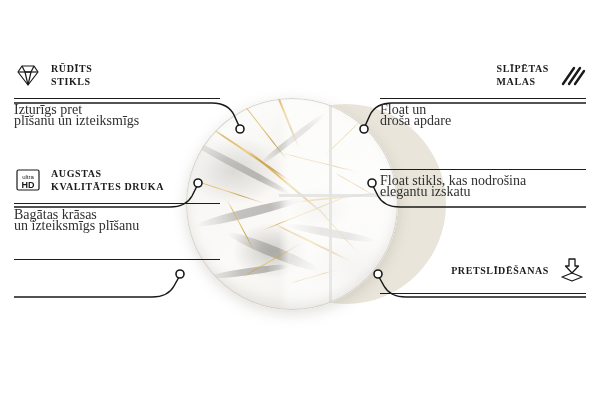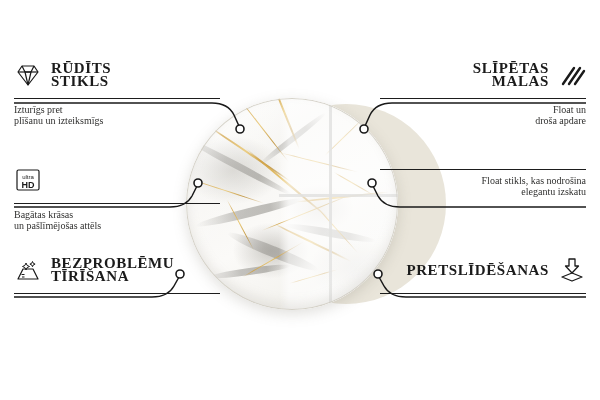--- a/index.html
+++ b/index.html
@@ -60,36 +60,36 @@
     position:absolute;inset:0;border-radius:50%;
     box-shadow:inset 0 0 0 1px rgba(208,204,194,.85), inset 0 -6px 12px rgba(150,145,132,.18);
   }
 
   
   .connectors{position:absolute;left:0;top:0;width:600px;height:400px;pointer-events:none;}
 
   
   .feature{position:absolute;width:206px;}
   .feature.left{left:14px;text-align:left;}
-  .feature.right{right:14px;text-align:right;}
+  .feature.right{right:14px;}
   .f-head{display:flex;align-items:center;gap:9px;min-height:34px;}
   .feature.right .f-head{flex-direction:row-reverse;}
   .f-title{
     font-family:"Liberation Serif", serif;
     font-weight:bold;
-    font-size:15px;
+    font-size:10px;
     letter-spacing:.6px;
     line-height:13px;
     color:#1b1b1b;
     text-transform:uppercase;
   }
   .rule{height:1px;background:#1d1d1d;margin:6px 0 5px 0;width:100%;}
   .f-desc{
     font-family:"Liberation Serif", serif;
-    font-size:10px;
+    font-size:14px;
     line-height:11.4px;
     color:#30302f;
   }
   .icon{flex:0 0 auto;width:28px;height:28px;display:block;}
 </style>
 </head>
 <body>
 
 <div id="stage">
 
@@ -176,43 +176,33 @@
 
   <div class="feature left" style="top:163px;">
     <div class="f-head">
       <span class="icon">
         <svg viewBox="0 0 28 28" width="28" height="28">
           <rect x="3" y="4" width="22" height="20" rx="1.5" fill="none" stroke="#1a1a1a" stroke-width="1.2"></rect>
           <text x="14" y="13" font-family="Liberation Sans, sans-serif" font-size="6" text-anchor="middle" fill="#1a1a1a">ultra</text>
           <text x="14" y="21.5" font-family="Liberation Sans, sans-serif" font-size="9" font-weight="bold" text-anchor="middle" fill="#1a1a1a">HD</text>
         </svg>
       </span>
+      <span class="f-title">
+        <span>AUGSTAS</span><br>
+        <span>KVALITĀTES DRUKA</span>
+      </span>
     </div>
     <div class="rule"></div>
     <div class="f-desc">
       <span>Bagātas krāsas</span><br>
-      <span>un pašlīmējošas attēls</span>
+      <span>un izteiksmīgs plīšanu</span>
     </div>
   </div>
 
   <div class="feature left" style="top:253px;">
-    <div class="f-head">
-      <span class="icon">
-        <svg viewBox="0 0 28 28" width="28" height="28" fill="none" stroke="#1a1a1a" stroke-width="1.2" stroke-linejoin="round">
-          <path d="M4 23 L9 13 H19 L24 23 Z"></path>
-          <path d="M7.5 18.5 h3 M8 21 h2.5"></path>
-          <path d="M12 7 l1.1 2.4 2.4 1.1 -2.4 1.1 -1.1 2.4 -1.1 -2.4 -2.4 -1.1 2.4 -1.1 Z" stroke-width="1"></path>
-          <path d="M18.5 5.5 l.8 1.8 1.8 .8 -1.8 .8 -.8 1.8 -.8 -1.8 -1.8 -.8 1.8 -.8 Z" stroke-width="1"></path>
-        </svg>
-      </span>
-      <span class="f-title">
-        <span>BEZPROBLĒMU</span><br>
-        <span>TĪRĪŠANA</span>
-      </span>
-    </div>
     <div class="rule"></div>
   </div>
 
   <div class="feature right" style="top:58px;">
     <div class="f-head">
       <span class="icon">
         <svg viewBox="0 0 28 28" width="28" height="28" stroke="#1a1a1a" stroke-width="2.4" stroke-linecap="round">
           <path d="M5 23 L16 7"></path>
             <path d="M11 23 L22 7"></path>
             <path d="M17 23 L26 10"></path>

